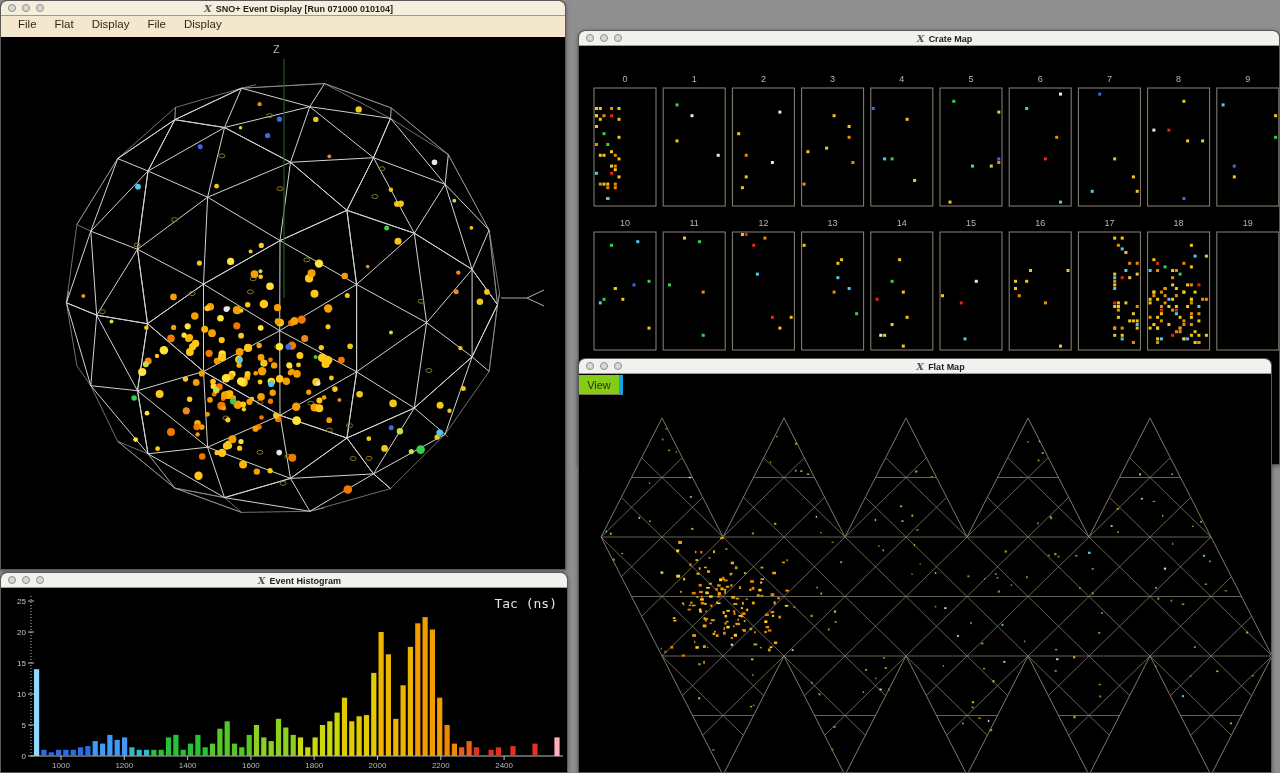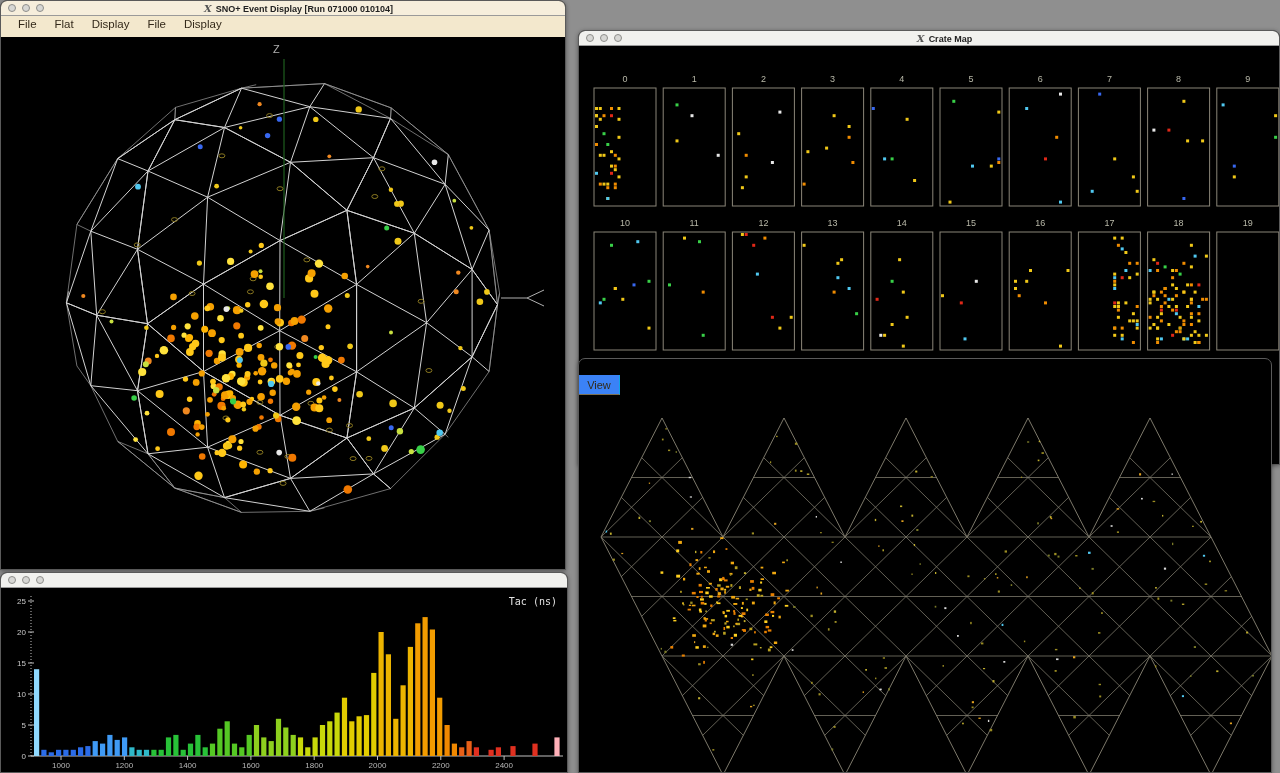--- a/index.html
+++ b/index.html
@@ -14,24 +14,24 @@
   .dot{width:8px;height:8px;border-radius:50%;background:#d7d7d4;border:1px solid #8e8e8a;box-sizing:border-box;}
   .title{position:absolute;left:0;right:0;text-align:center;font-size:9px;color:#222;
     font-weight:bold;white-space:nowrap;pointer-events:none;padding-left:31px;}
   .xlogo{font-family:"DejaVu Serif",serif;font-style:italic;font-weight:bold;color:#555;
     font-size:10px;margin-right:4px;}
   .menubar{height:21px;background:#f3e8cd;border-bottom:7px solid #0c4a6e;display:flex;align-items:flex-start;
     padding-left:8px;}
   .menu-item{font-size:11.5px;color:#33291a;padding:2px 9px;cursor:default;}
   .canvas{position:absolute;left:0;right:0;bottom:0;background:#000;}
   svg{display:block;}
-  .corner-label{position:absolute;top:8px;right:10px;font-size:10px;color:#e2e2e2;
+  .corner-label{position:absolute;top:8px;right:10px;font-size:13px;color:#e2e2e2;
     font-family:"DejaVu Sans Mono",monospace;text-align:right;}
-  .view-btn{position:absolute;left:0;top:1px;width:40px;height:19px;background:#3b82f6;
-    border-right:1px solid #0ea5e9;border-bottom:1px solid #7d7050;font-size:11px;color:#332a18;
+  .view-btn{position:absolute;left:0;top:1px;width:40px;height:19px;background:#84cc16;
+    border-right:4px solid #0ea5e9;border-bottom:1px solid #7d7050;font-size:11px;color:#332a18;
     display:flex;align-items:center;justify-content:center;}
 </style>
 </head>
 <body>
 
 <div id="desktop">
 
   <section class="win" style="left:0;top:0;width:566px;height:570px;">
     <div class="titlebar tb-cream">
       <div class="dots">
@@ -610,20 +610,28 @@
           <rect x="588.4" y="277.0" width="3" height="3" fill="#f0c818"></rect>
           <rect x="584.6" y="255.4" width="3" height="3" fill="#f08c00"></rect>
           <rect x="573.4" y="248.2" width="3" height="3" fill="#f08c00"></rect>
           <text x="668.8000000000001" y="180" fill="#b8b8a8" font-size="9" text-anchor="middle">19</text>
           <rect x="637.8000000000001" y="186" width="62" height="118" fill="none" stroke="#8a8578" stroke-width="1"></rect>
         </svg>
     </div>
   </section>
 
   <section class="win" style="left:578px;top:358px;width:694px;height:415px;">
+    <div class="titlebar">
+      <div class="dots">
+        <span class="dot"></span>
+        <span class="dot"></span>
+        <span class="dot"></span>
+      </div>
+      <span class="title"><span class="xlogo">X</span><span>Flat Map</span></span>
+    </div>
     <div class="canvas" style="top:15px;">
       <div class="view-btn">View</div>
       <svg id="svg-flat" width="692" height="400" viewBox="0 0 692 400">
           <defs>
             <clipPath id="netclip">
               <polygon points="22,163 83,44 144,163 205,44 266,163 327,44 388,163 449,44 510,163 571,44 632,163 693,282 632,401 571,282 510,401 449,282 388,401 327,282 266,401 205,282 144,401 83,282"></polygon>
             </clipPath>
           </defs>
           <g clip-path="url(#netclip)">
             <path d="M2 44L713 44M2 103.5L713 103.5M2 163L713 163M2 222.5L713 222.5M2 282L713 282M2 341.5L713 341.5M2 401L713 401M-344 44L22 401M-283 44L83 401M-222 44L144 401M-161 44L205 401M-100 44L266 401M-39 44L327 401M22 44L388 401M83 44L449 401M144 44L510 401M205 44L571 401M266 44L632 401M327 44L693 401M388 44L754 401M449 44L815 401M510 44L876 401M571 44L937 401M632 44L998 401M693 44L1059 401M22 44L-344 401M83 44L-283 401M144 44L-222 401M205 44L-161 401M266 44L-100 401M327 44L-39 401M388 44L22 401M449 44L83 401M510 44L144 401M571 44L205 401M632 44L266 401M693 44L327 401M754 44L388 401M815 44L449 401M876 44L510 401M937 44L571 401M998 44L632 401M1059 44L693 401" stroke="#8a8676" stroke-width="0.8" fill="none" opacity="0.9"></path>
@@ -923,20 +931,21 @@
     </div>
   </section>
 
   <section class="win" style="left:0;top:572px;width:568px;height:201px;">
     <div class="titlebar">
       <div class="dots">
         <span class="dot"></span>
         <span class="dot"></span>
         <span class="dot"></span>
       </div>
+      <span class="title"><span class="xlogo">X</span><span>Event Histogram</span></span>
     </div>
     <div class="canvas" style="top:15px;">
       <span class="corner-label">Tac (ns)</span>
       <svg id="svg-hist" width="566" height="185" viewBox="0 0 566 185">
           <line x1="30" y1="8" x2="30" y2="168" stroke="#c0c0c0" stroke-width="1" stroke-dasharray="1,2"></line>
           <line x1="30" y1="168" x2="562" y2="168" stroke="#c0c0c0" stroke-width="1"></line>
           <line x1="27" y1="13" x2="33" y2="13" stroke="#c0c0c0" stroke-width="1"></line>
           <text x="25" y="16" fill="#c8c8c8" font-size="8" text-anchor="end">25</text>
           <line x1="27" y1="44" x2="33" y2="44" stroke="#c0c0c0" stroke-width="1"></line>
           <text x="25" y="47" fill="#c8c8c8" font-size="8" text-anchor="end">20</text>

